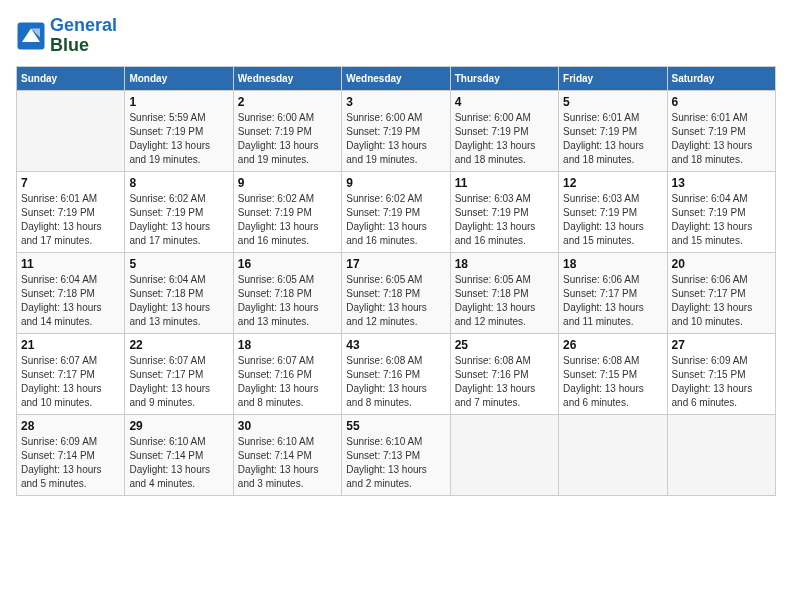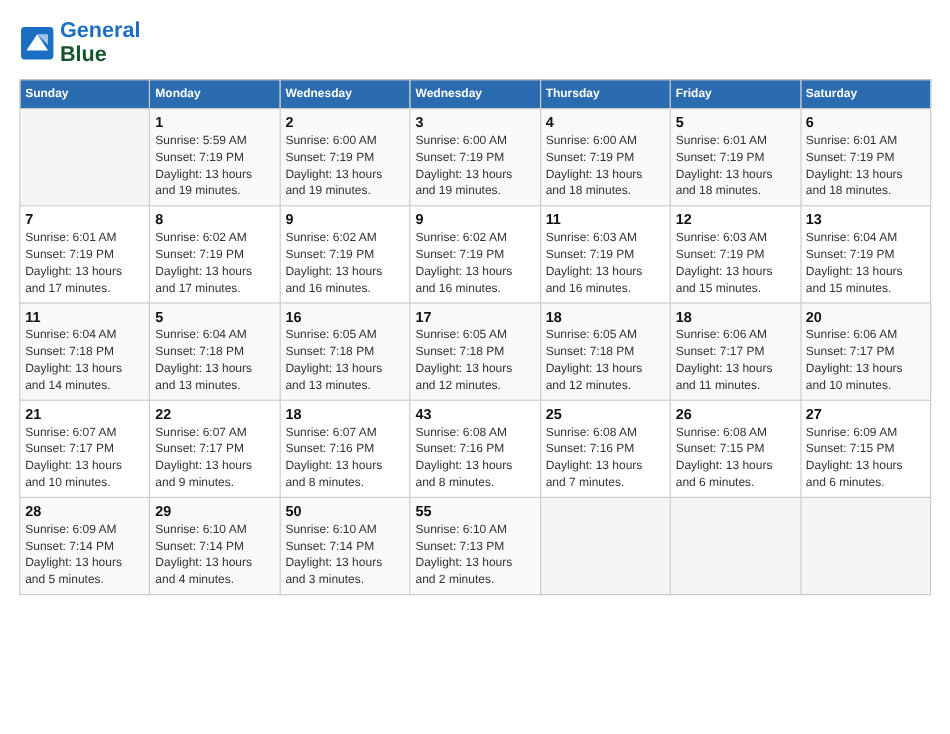--- a/index.html
+++ b/index.html
@@ -243,21 +243,21 @@
       <tr>
         <td>
           <div class="day-number">28</div>
           <div class="day-info">Sunrise: 6:09 AM<br>Sunset: 7:14 PM<br>Daylight: 13 hours and 5 minutes.</div>
         </td>
         <td>
           <div class="day-number">29</div>
           <div class="day-info">Sunrise: 6:10 AM<br>Sunset: 7:14 PM<br>Daylight: 13 hours and 4 minutes.</div>
         </td>
         <td>
-          <div class="day-number">50</div>
+          <div class="day-number">30</div>
           <div class="day-info">Sunrise: 6:10 AM<br>Sunset: 7:14 PM<br>Daylight: 13 hours and 3 minutes.</div>
         </td>
         <td>
           <div class="day-number">55</div>
           <div class="day-info">Sunrise: 6:10 AM<br>Sunset: 7:13 PM<br>Daylight: 13 hours and 2 minutes.</div>
         </td>
         <td class="empty-cell"></td>
         <td class="empty-cell"></td>
         <td class="empty-cell"></td>
       </tr>

